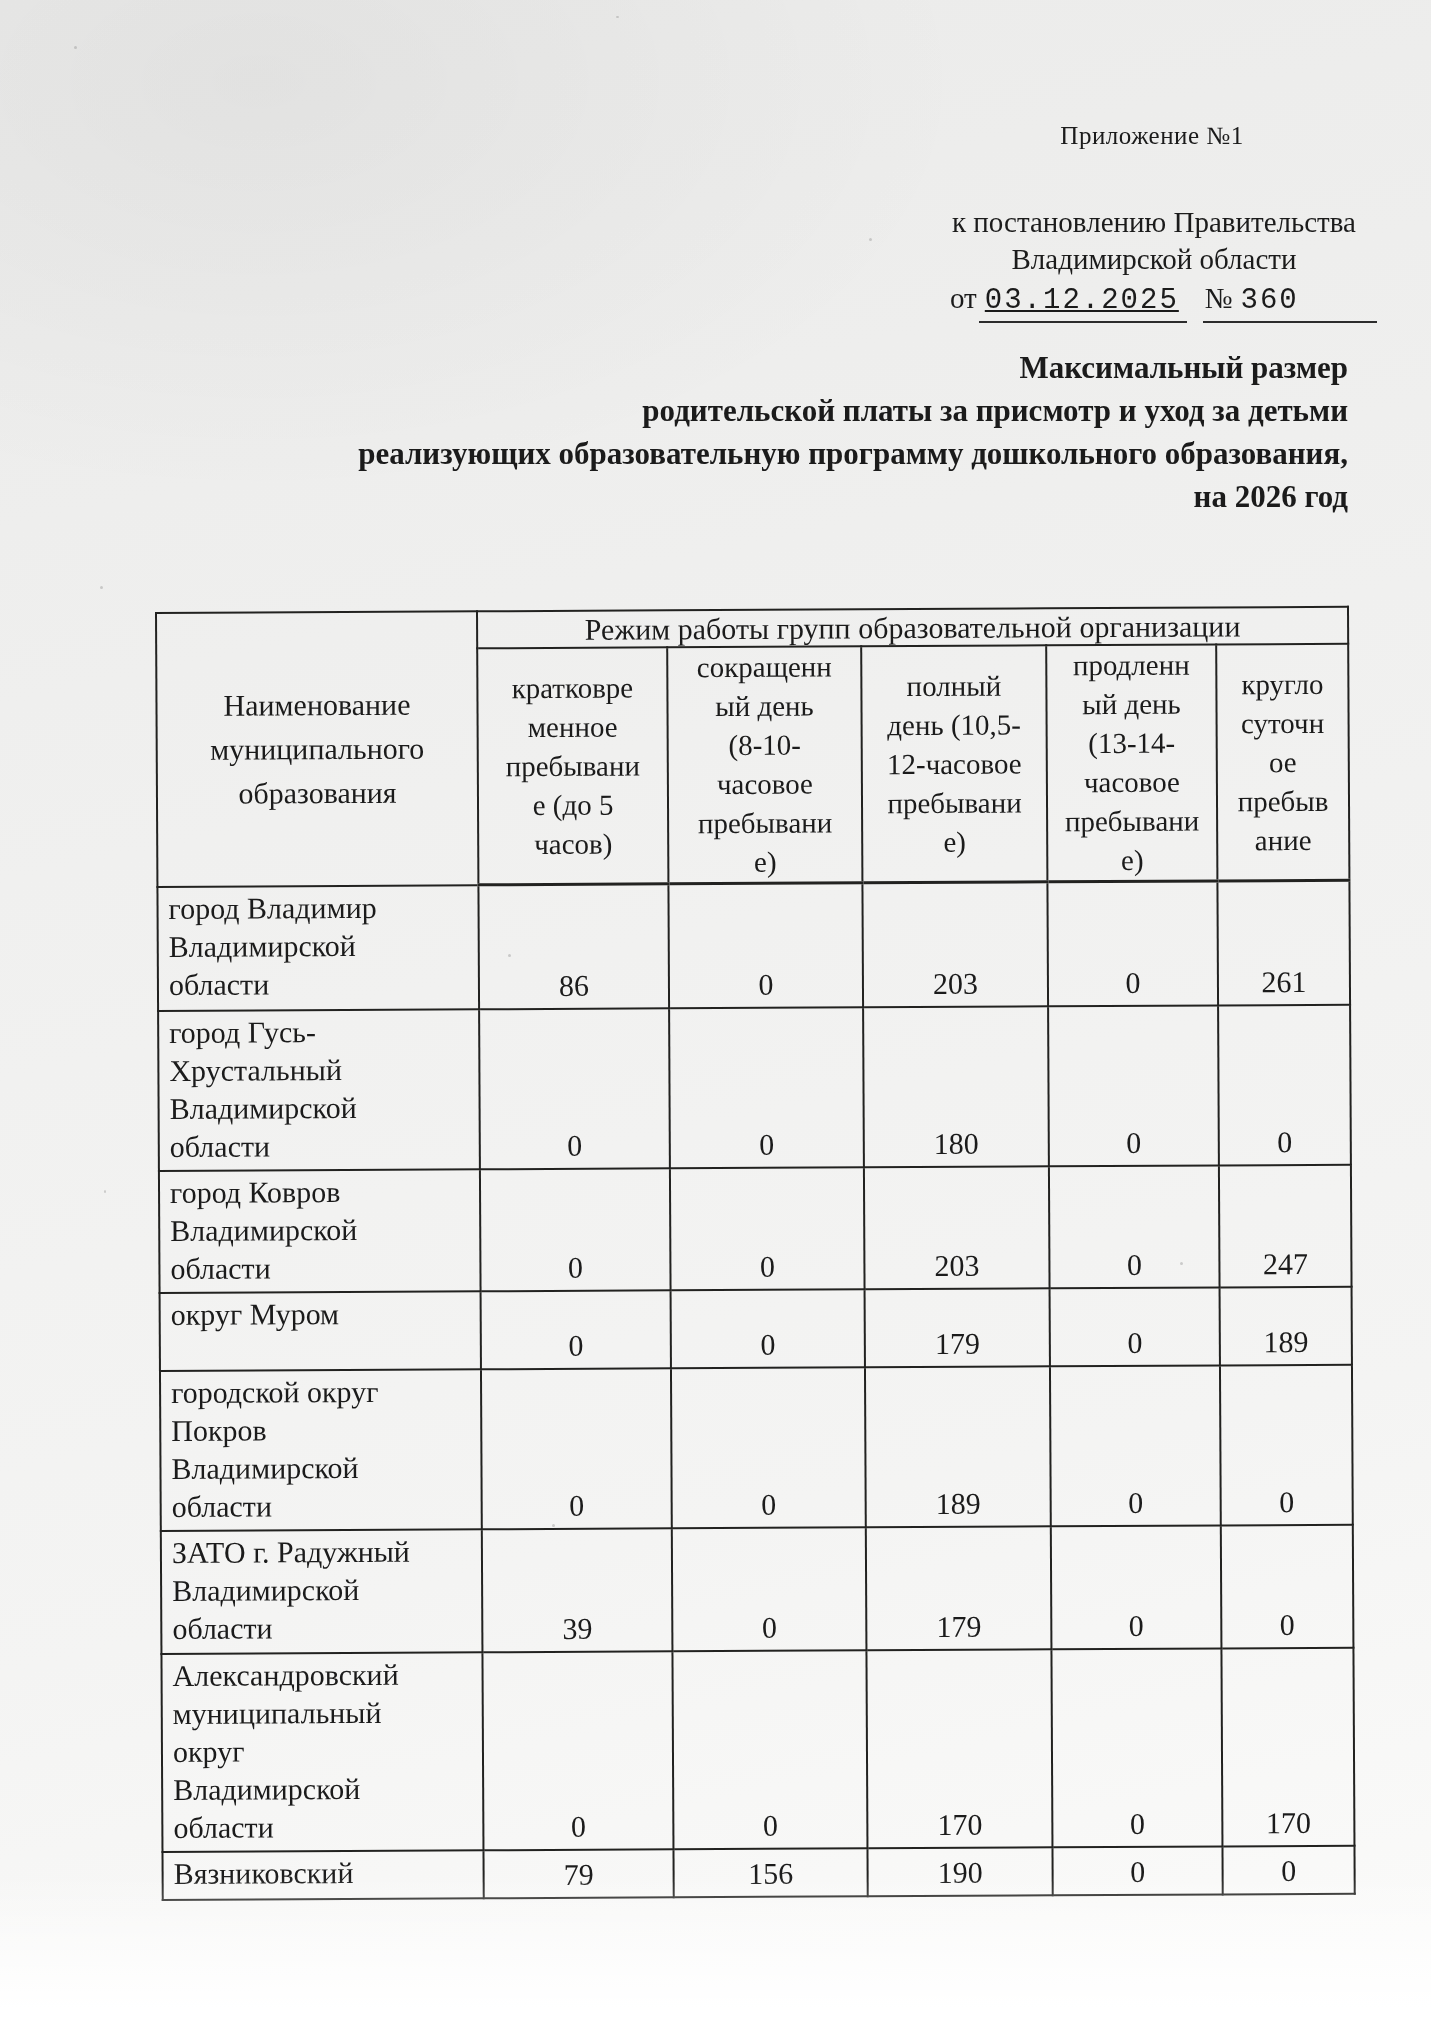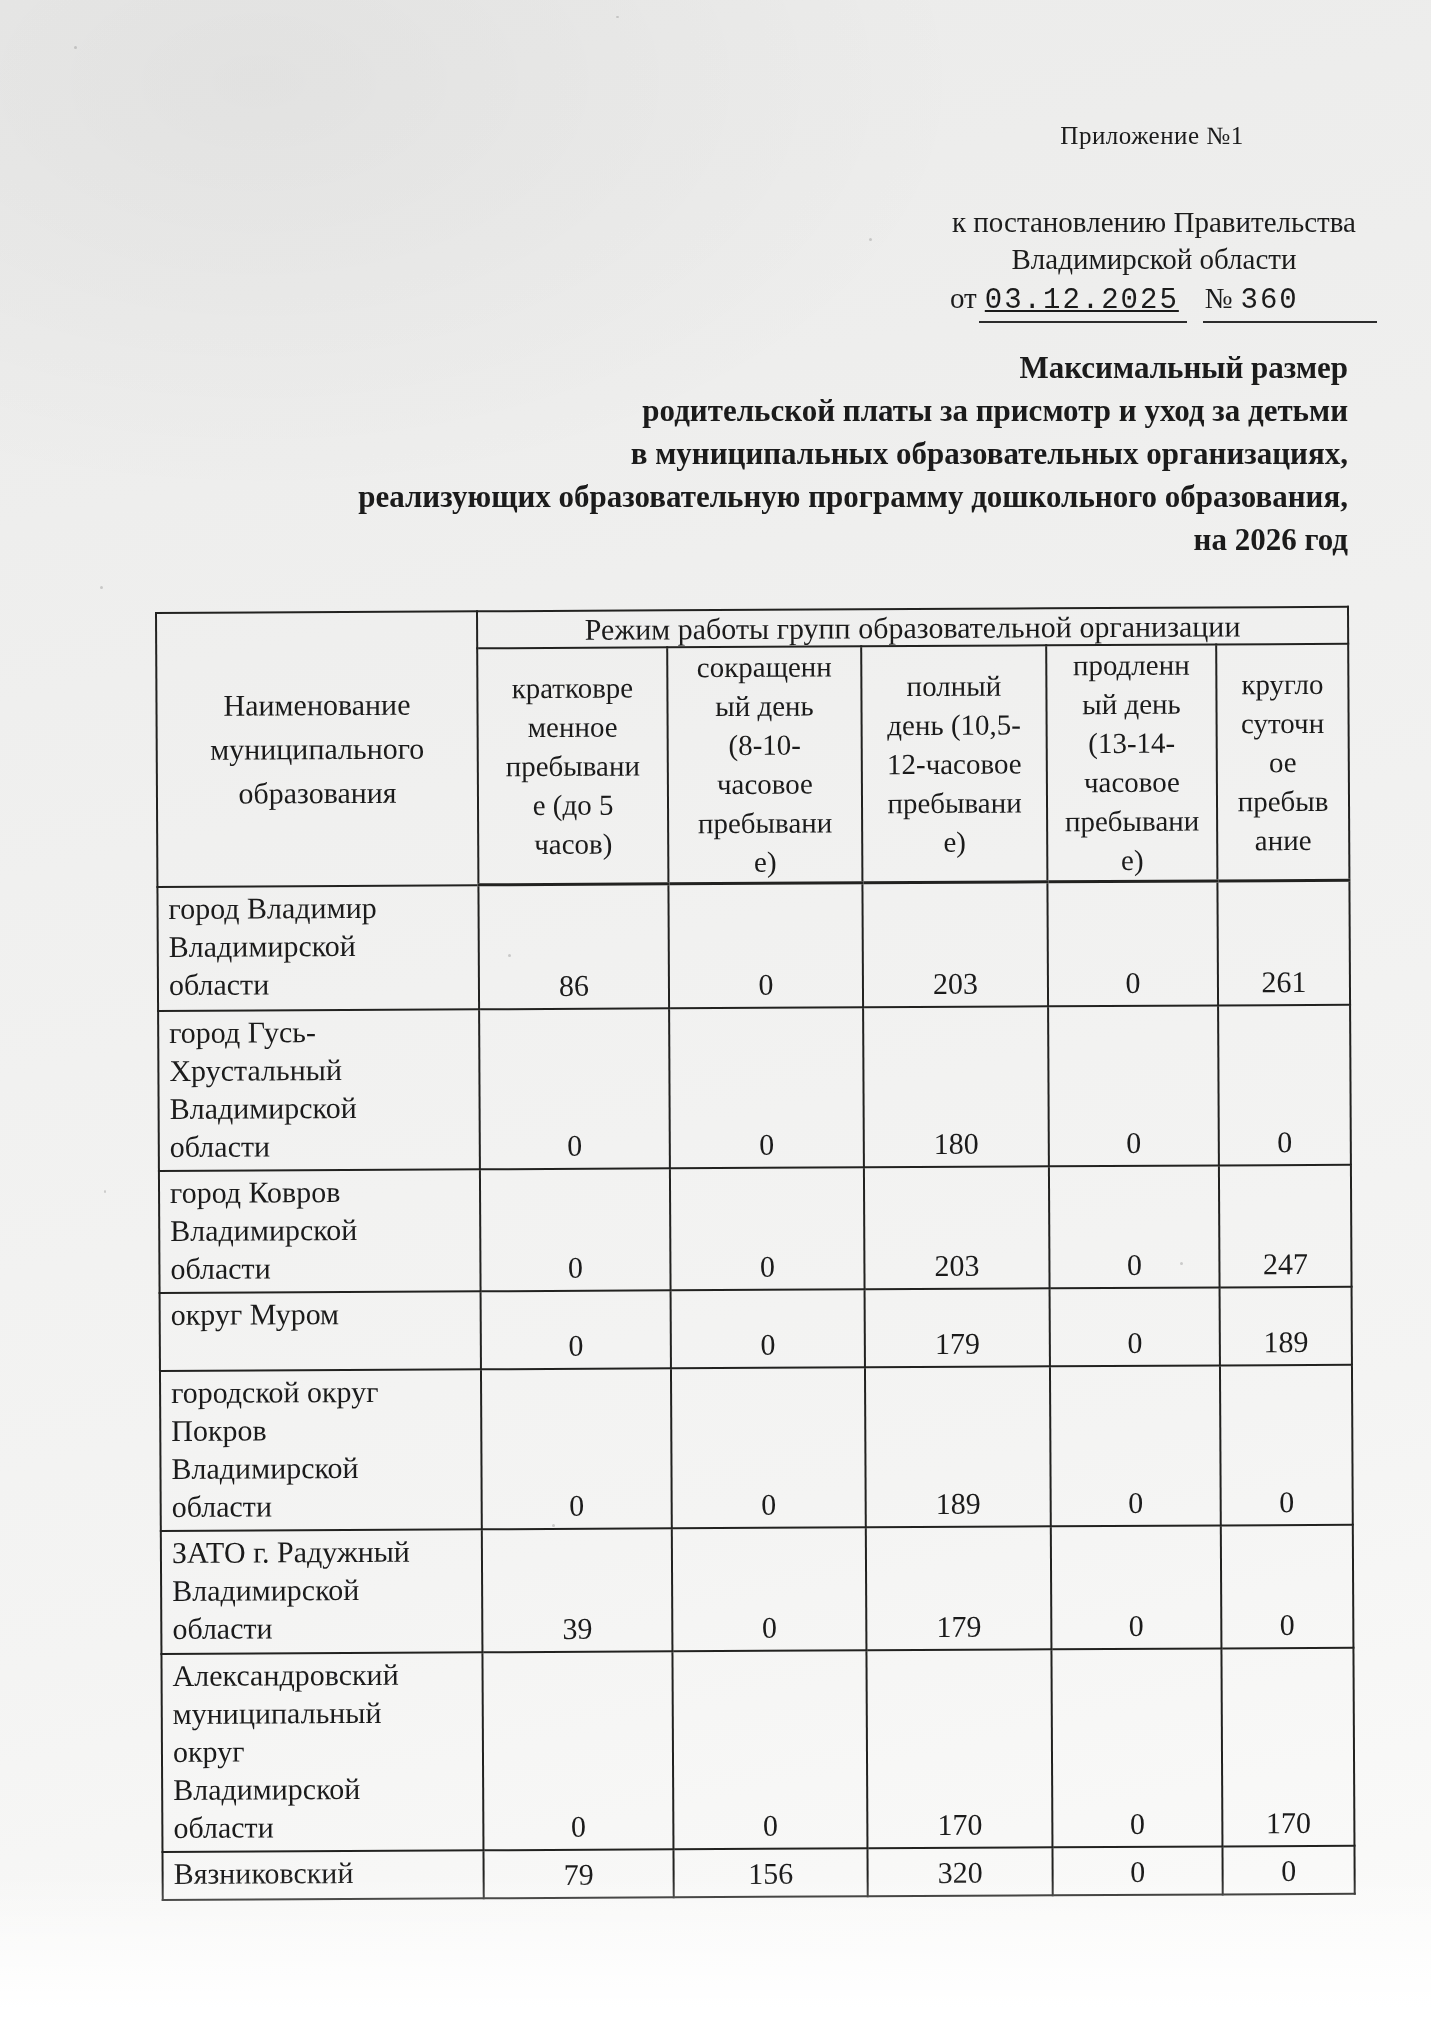--- a/index.html
+++ b/index.html
@@ -121,21 +121,20 @@
     <div>к постановлению Правительства</div>
     <div>Владимирской области</div>
     <div class="decree-date-line">
       <span>от</span><span class="u-date fill-mono">03.12.2025</span><span class="u-num"><span class="num-sign">№</span><span class="fill-mono">360</span></span>
     </div>
   </div>
 
   <div class="doc-title">
     <div>Максимальный размер</div>
     <div>родительской платы за присмотр и уход за детьми</div>
-    <div>в муниципальных образовательных организациях,</div>
     <div>реализующих образовательную программу дошкольного образования,</div>
     <div>на 2026 год</div>
   </div>
 
 
   <div class="table-wrap">
     <table class="fees">
       <colgroup>
         <col style="width:321px">
           <col style="width:190px">
@@ -251,21 +250,21 @@
           <td class="val">0</td>
           <td class="val">0</td>
           <td class="val">170</td>
           <td class="val">0</td>
           <td class="val">170</td>
         </tr>
         <tr>
           <td class="name">Вязниковский</td>
           <td class="val">79</td>
           <td class="val">156</td>
-          <td class="val">320</td>
+          <td class="val">190</td>
           <td class="val">0</td>
           <td class="val">0</td>
         </tr>
       </tbody>
     </table>
   </div>
 
   <div class="bottom-fade"></div>
 </div>
 

